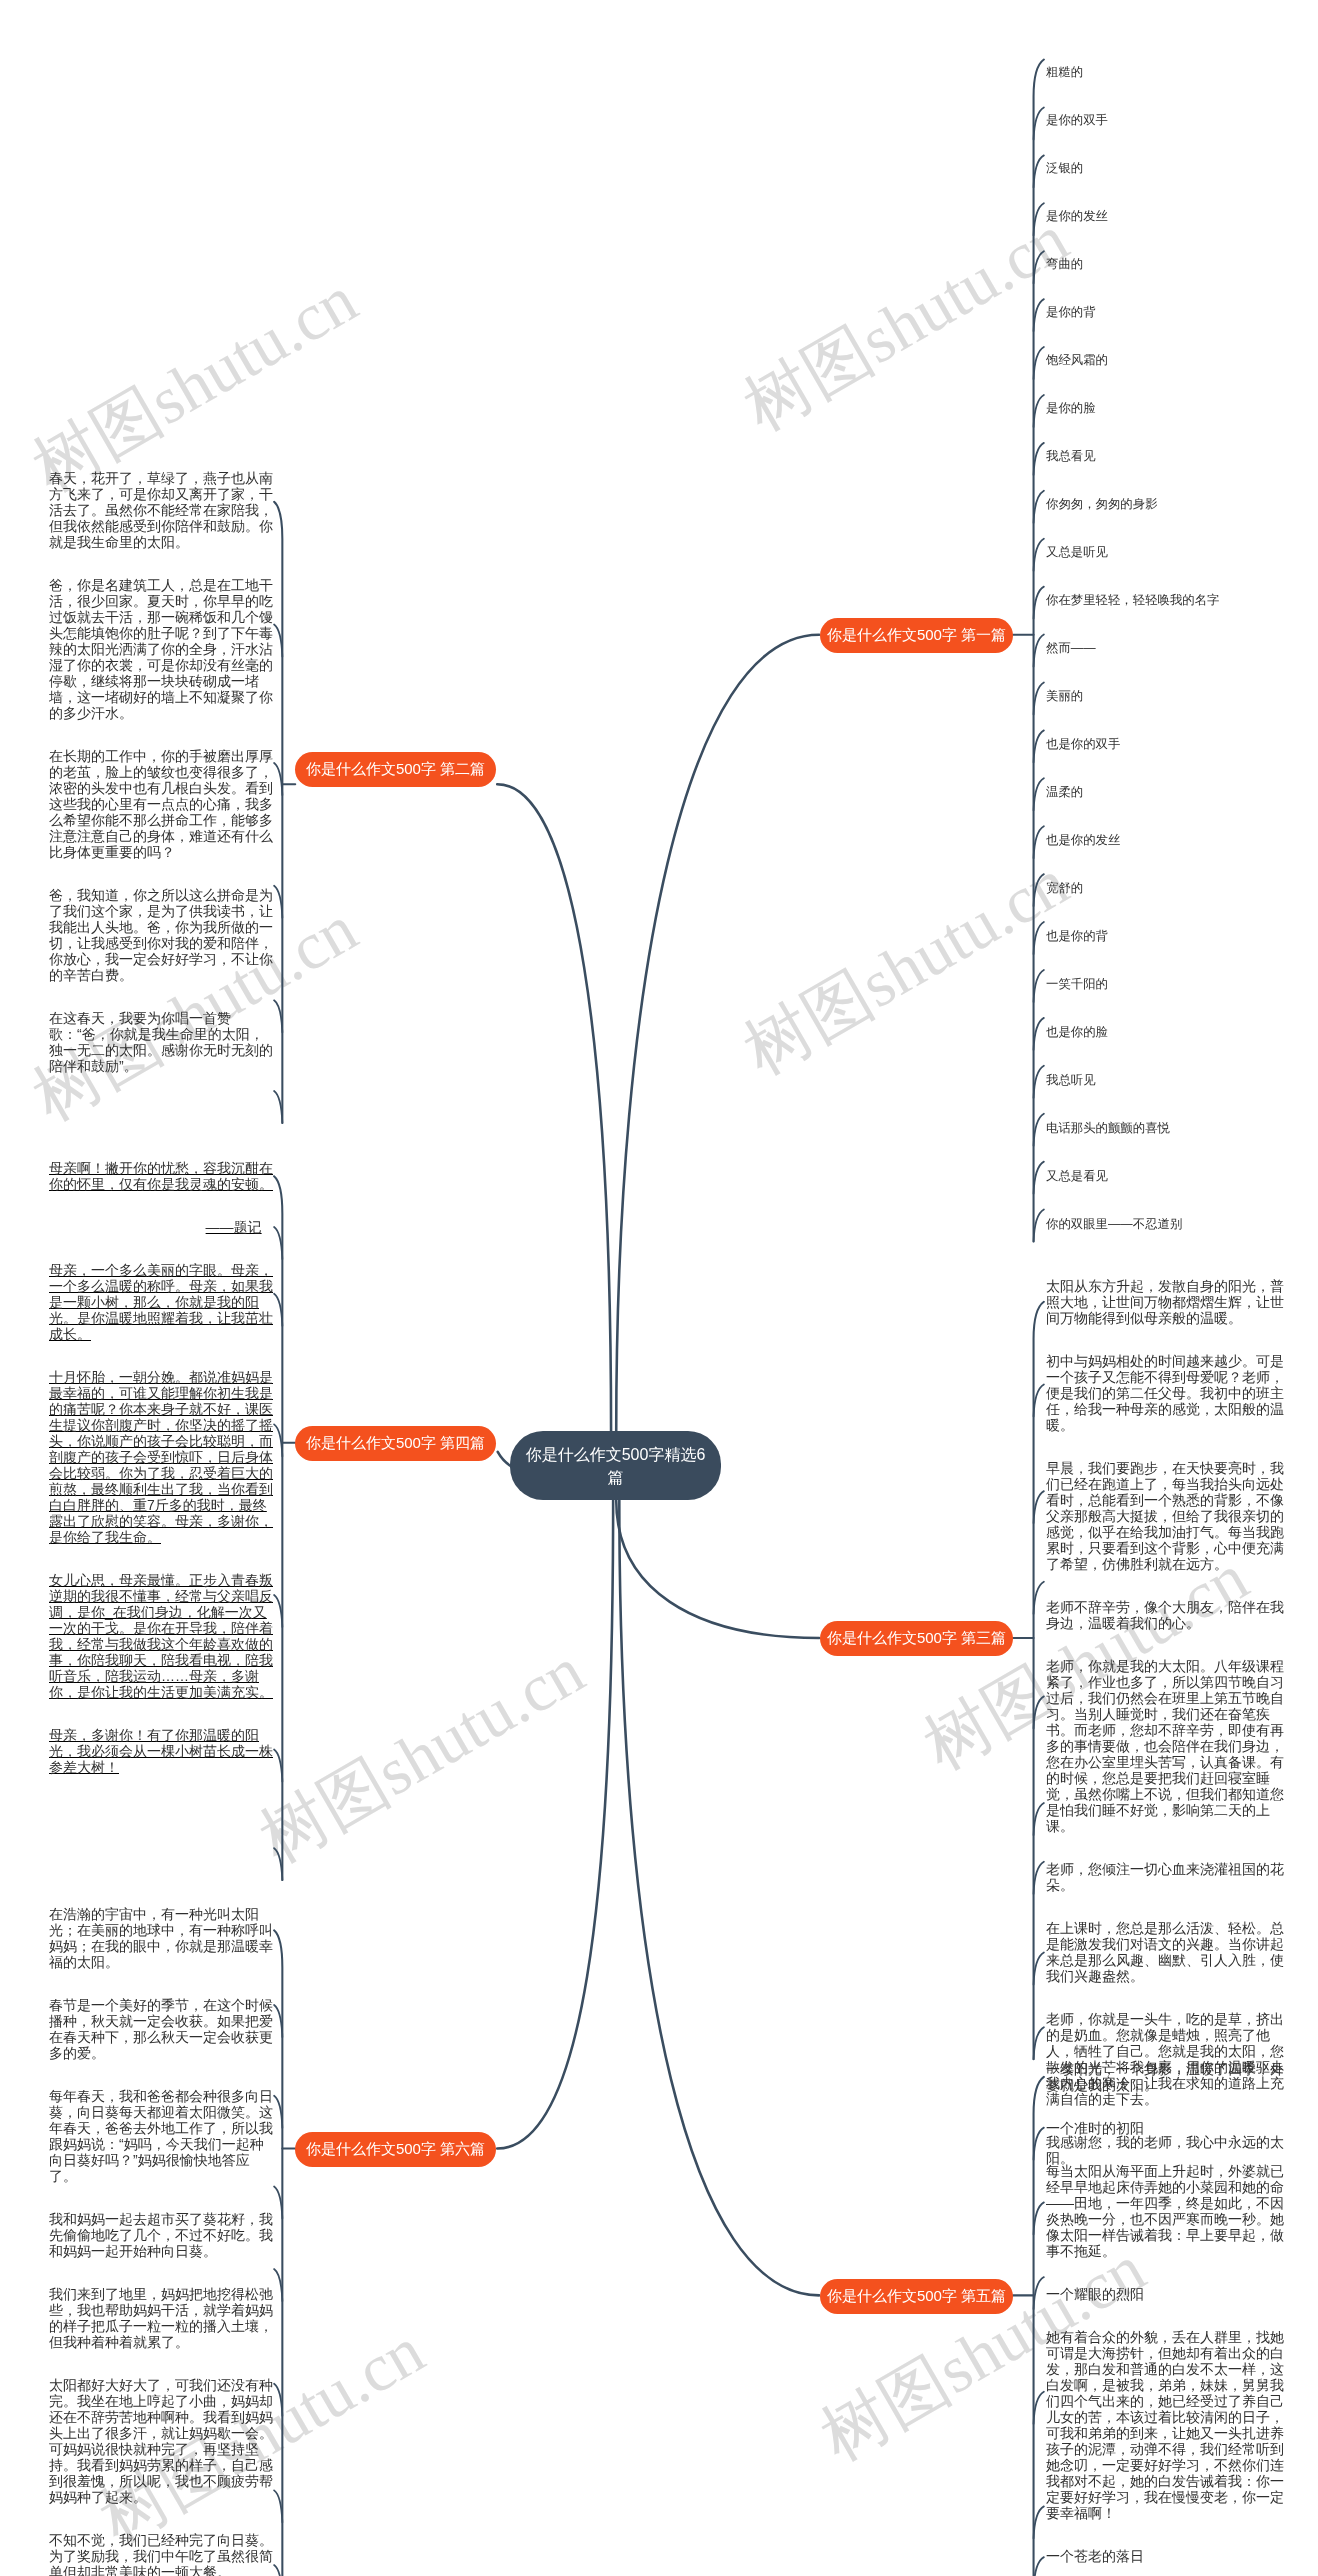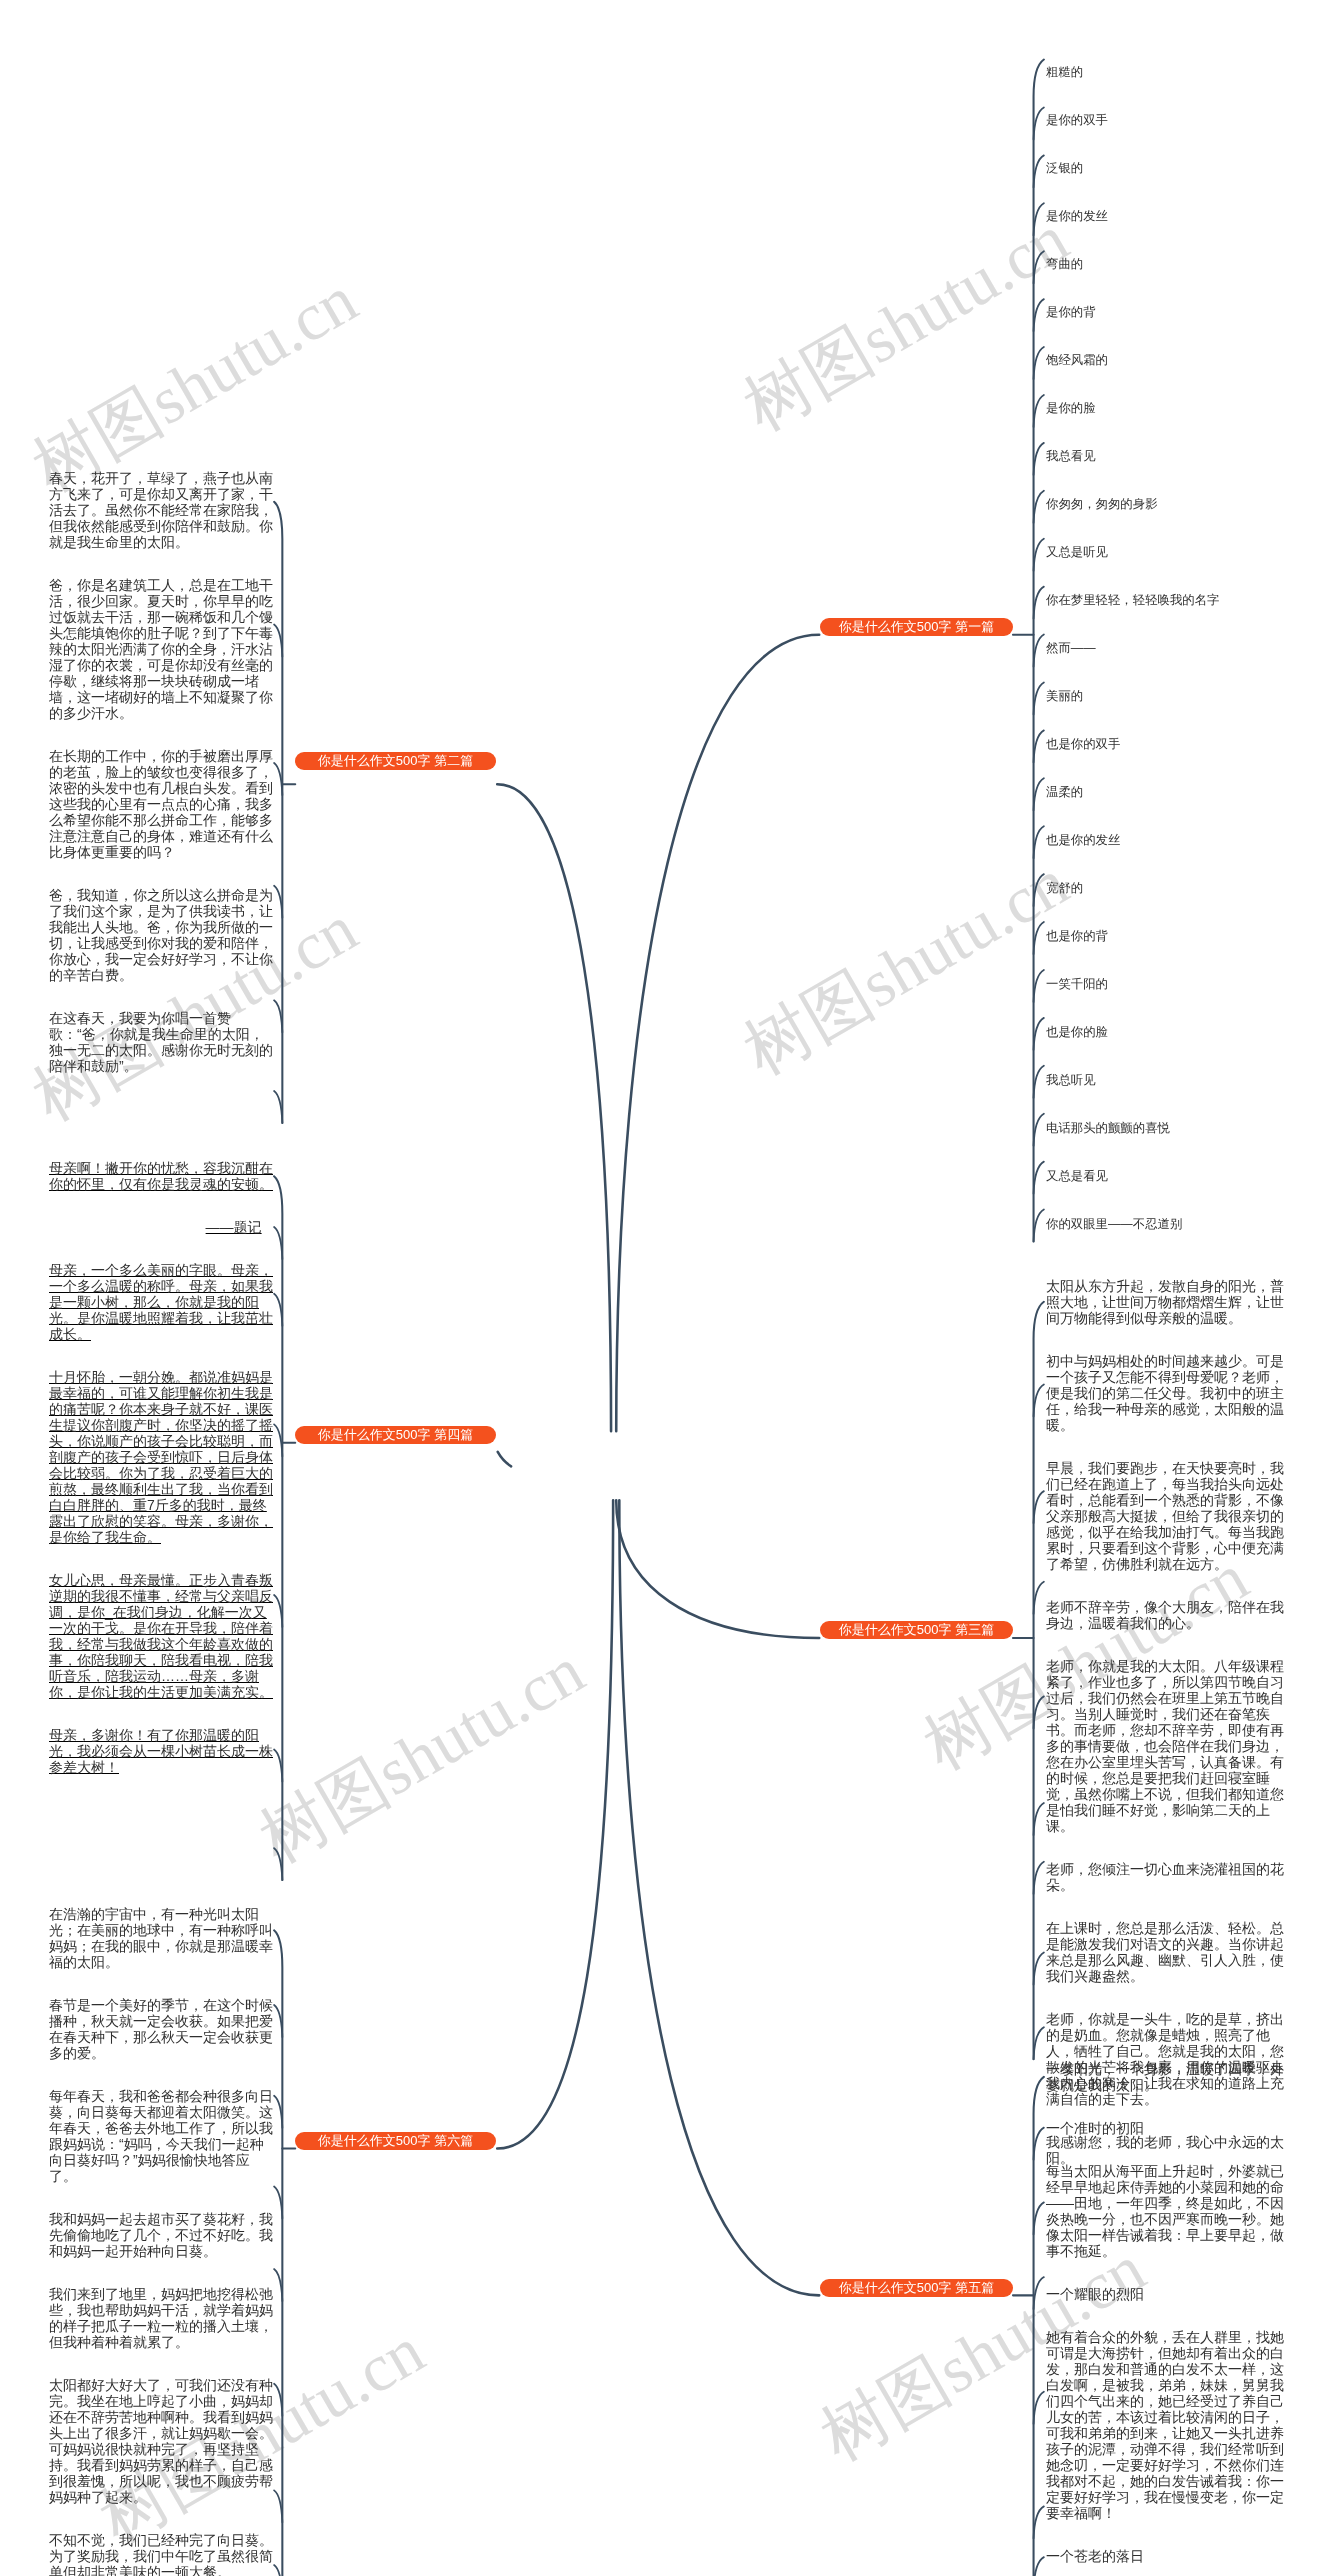--- a/index.html
+++ b/index.html
@@ -43,22 +43,22 @@
     left:510px;top:1431px;width:211px;min-height:69px;
     background:var(--nodebg);
     font-size:16px;line-height:23px;
     text-align:center;
     white-space:normal;
     border-radius:33px;
     padding:4.1px 14.4px;
   }
   .branch-pill{
     background:var(--accent);
-    height:18px;
-    font-size:13px;
+    height:35px;
+    font-size:15px;
   }
   .pill-b0{left:820px;top:618px;width:193px;}
   .pill-b1{left:295px; top:752px;width:201px;}
   .pill-b2{left:820px;top:1621px;width:193px;}
   .pill-b3{left:295px; top:1426px;width:201px;}
   .pill-b4{left:820px;top:2279px;width:193px;}
   .pill-b5{left:295px; top:2132px;width:201px;}
 
   
   .items-col{position:absolute;z-index:3;}
@@ -158,20 +158,21 @@
       <path d="M 532 3746.5 Q 548 3760.5 548 3818.5 L 548 5040.5" fill="none" stroke="#3a4d60" stroke-width="4" stroke-linecap="round"></path>
       <path d="M 548 3953.5 Q 546 3901.5 532 3891.5" fill="none" stroke="#3a4d60" stroke-width="3.5" stroke-linecap="round"></path>
       <path d="M 548 4129.5 Q 546 4077.5 532 4067.5" fill="none" stroke="#3a4d60" stroke-width="3.5" stroke-linecap="round"></path>
       <path d="M 548 4305.5 Q 546 4253.5 532 4243.5" fill="none" stroke="#3a4d60" stroke-width="3.5" stroke-linecap="round"></path>
       <path d="M 548 4466 Q 546 4414 532 4404" fill="none" stroke="#3a4d60" stroke-width="3.5" stroke-linecap="round"></path>
       <path d="M 548 4688.5 Q 546 4636.5 532 4626.5" fill="none" stroke="#3a4d60" stroke-width="3.5" stroke-linecap="round"></path>
       <path d="M 548 4895.5 Q 546 4843.5 532 4833.5" fill="none" stroke="#3a4d60" stroke-width="3.5" stroke-linecap="round"></path>
       <path d="M 548 5040.5 Q 546 4988.5 532 4978.5" fill="none" stroke="#3a4d60" stroke-width="3.5" stroke-linecap="round"></path>
     </svg>
 
+  <div class="pill central">你是什么作文500字精选6篇</div>
 
   <div class="pill branch-pill pill-b0">你是什么作文500字 第一篇</div>
   <div class="pill branch-pill pill-b1">你是什么作文500字 第二篇</div>
   <div class="pill branch-pill pill-b2">你是什么作文500字 第三篇</div>
   <div class="pill branch-pill pill-b3">你是什么作文500字 第四篇</div>
   <div class="pill branch-pill pill-b4">你是什么作文500字 第五篇</div>
   <div class="pill branch-pill pill-b5">你是什么作文500字 第六篇</div>
 
   <div class="items-col ic-0">
       <div class="topic poem-line">粗糙的</div>

